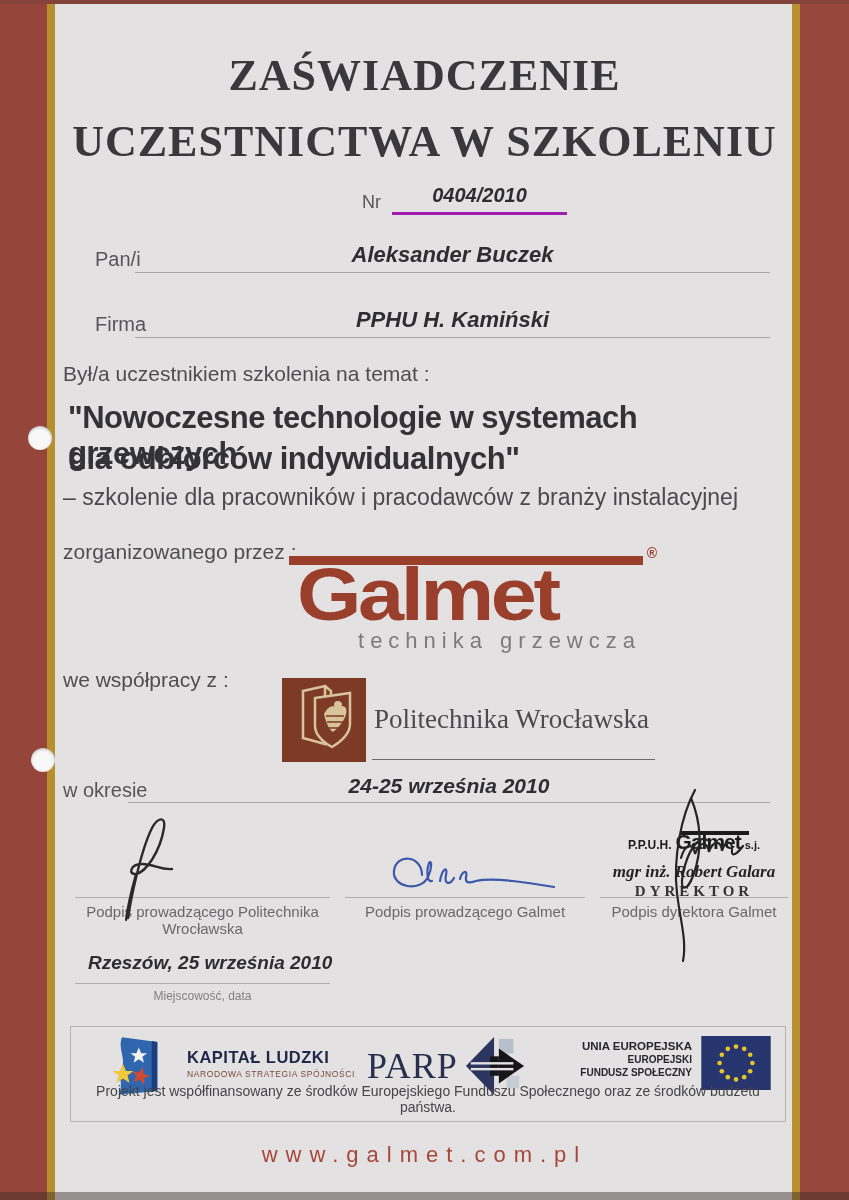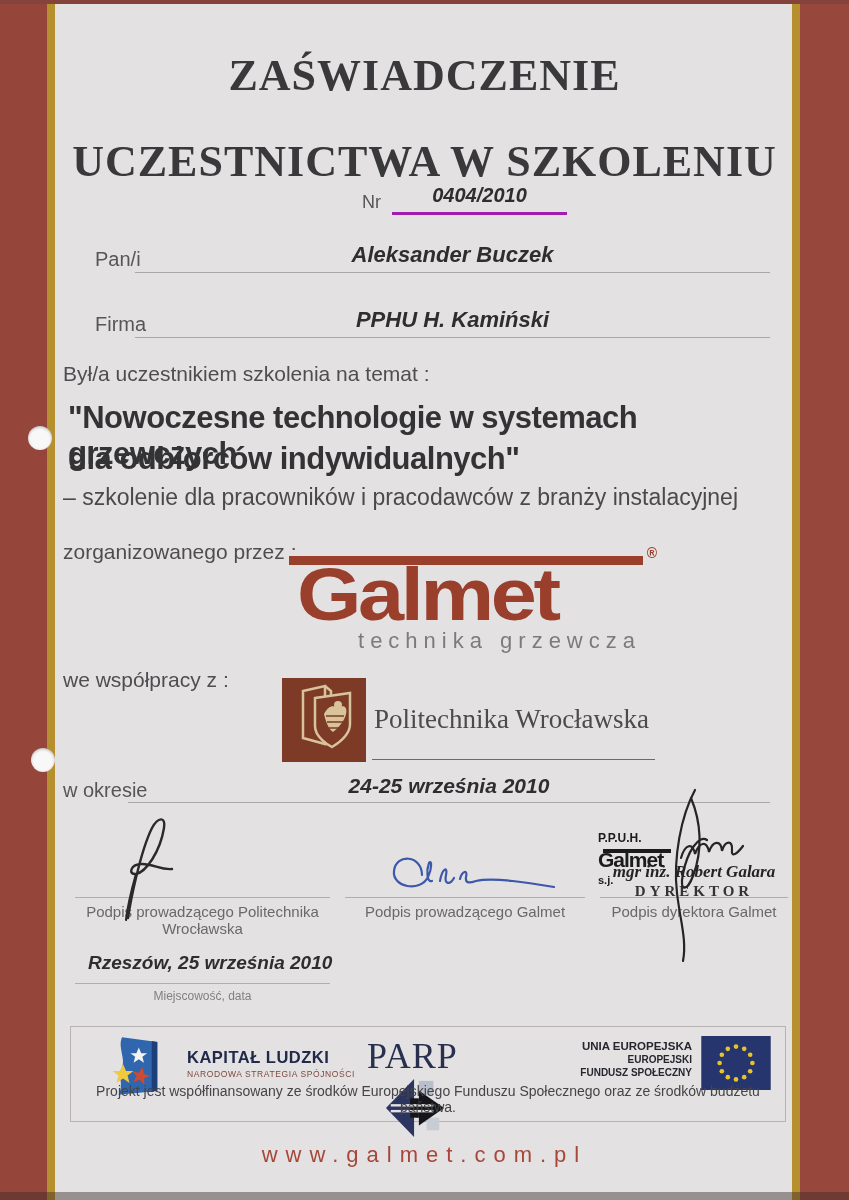--- a/index.html
+++ b/index.html
@@ -47,42 +47,42 @@
   .galmet-reg{position:absolute;right:-12px;top:-11px;font-size:14px;color:#9b3f2d;font-weight:bold;}
   .galmet-tag{position:absolute;right:4px;top:72px;font-size:22px;letter-spacing:6px;color:#7b7b7d;}
 
   
   .pwr-name{left:372px;top:704px;font-family:"Liberation Serif",serif;font-size:27px;color:#4b4b4d;
             border-bottom:1px solid #6a6a6c;padding:0 6px 24px 2px;}
 
   
   .sig-line{height:1px;background:#b0aeb0;top:897px;}
   .sig-caption{top:903px;font-size:15px;color:#69696b;text-align:center;}
-  .stamp-row{left:598px;top:831px;width:192px;display:flex;align-items:baseline;justify-content:center;gap:4px;flex-direction:column;}
+  .stamp-row{left:598px;top:831px;width:192px;display:flex;align-items:baseline;justify-content:center;gap:4px;}
   .stamp-prefix{font-size:12px;font-weight:bold;color:#1b1b1b;}
   .stamp-galmet{position:relative;font-size:21px;font-weight:bold;letter-spacing:-1px;color:#1b1b1b;line-height:1;}
   .stamp-galmet::before{content:"";position:absolute;left:5px;right:-8px;top:0;height:4px;background:#1b1b1b;}
   .stamp-suffix{font-size:11px;font-weight:bold;color:#1b1b1b;}
   .dir-name{left:598px;top:862px;width:192px;text-align:center;font-family:"Liberation Serif",serif;
             font-size:17px;font-weight:bold;font-style:italic;color:#242426;}
   .dir-title{left:598px;top:883px;width:192px;text-align:center;font-family:"Liberation Serif",serif;
              font-size:15px;font-weight:bold;letter-spacing:4px;color:#333335;}
 
   
   .pd-value{left:88px;top:952px;font-size:19px;font-weight:bold;font-style:italic;color:#2e2e30;}
   .pd-line{left:75px;top:983px;width:255px;height:1px;background:#b0aeb0;}
   .pd-caption{left:75px;top:989px;width:255px;text-align:center;font-size:12px;color:#808082;}
 
   
   .eu-box{left:70px;top:1026px;width:716px;height:96px;border:1px solid #b7b3b4;box-sizing:border-box;}
   .kl-group{position:absolute;left:40px;top:7px;display:flex;gap:26px;}
   .kl-text{margin-top:14px;}
   .kl-title{font-size:16.5px;font-weight:bold;color:#20294a;letter-spacing:0.5px;}
   .kl-sub{font-size:8.5px;color:#7d4a3c;letter-spacing:0.6px;margin-top:2px;}
-  .parp-group{position:absolute;left:296px;top:8px;display:flex;align-items:center;flex-direction:column;}
+  .parp-group{position:absolute;left:296px;top:8px;display:flex;align-items:center;}
   .parp-word{font-family:"Liberation Serif",serif;font-size:36px;color:#29304e;letter-spacing:1px;}
   .eu-group{position:absolute;right:14px;top:9px;display:flex;gap:9px;align-items:flex-start;}
   .eu-text{text-align:right;margin-top:4px;color:#26262e;}
   .eu-l1{font-size:11.5px;font-weight:bold;}
   .eu-l2{font-size:10px;font-weight:bold;margin-top:2px;}
   .eu-l3{font-size:10px;font-weight:bold;margin-top:2px;}
   .eu-caption{position:absolute;left:0;right:0;bottom:6px;text-align:center;font-size:14px;color:#454547;}
 
   
   .website{left:57px;top:1142px;width:735px;text-align:center;font-size:22px;
@@ -96,21 +96,21 @@
 <div class="abs band-left"></div>
 <div class="abs gold-left"></div>
 <div class="abs gold-right"></div>
 <div class="abs band-right"></div>
 <div class="abs top-line"></div>
 
 <div class="abs hole" style="left:28px;top:426px;"></div>
 <div class="abs hole" style="left:31px;top:748px;"></div>
 
 <div class="abs title" style="top:50px;">ZAŚWIADCZENIE</div>
-<div class="abs title" style="top:116px;margin-top:20px;">UCZESTNICTWA W SZKOLENIU</div>
+<div class="abs title" style="top:116px;">UCZESTNICTWA W SZKOLENIU</div>
 
 <span class="abs nr-label">Nr</span>
 <div class="abs nr-field">0404/2010</div>
 
 <span class="abs fld-label" style="left:95px;top:248px;">Pan/i</span>
 <div class="abs fld" style="left:135px;top:238px;width:635px;height:35px;">Aleksander Buczek</div>
 
 <span class="abs fld-label" style="left:95px;top:313px;">Firma</span>
 <div class="abs fld" style="left:135px;top:303px;width:635px;height:35px;">PPHU H. Kamiński</div>
 

